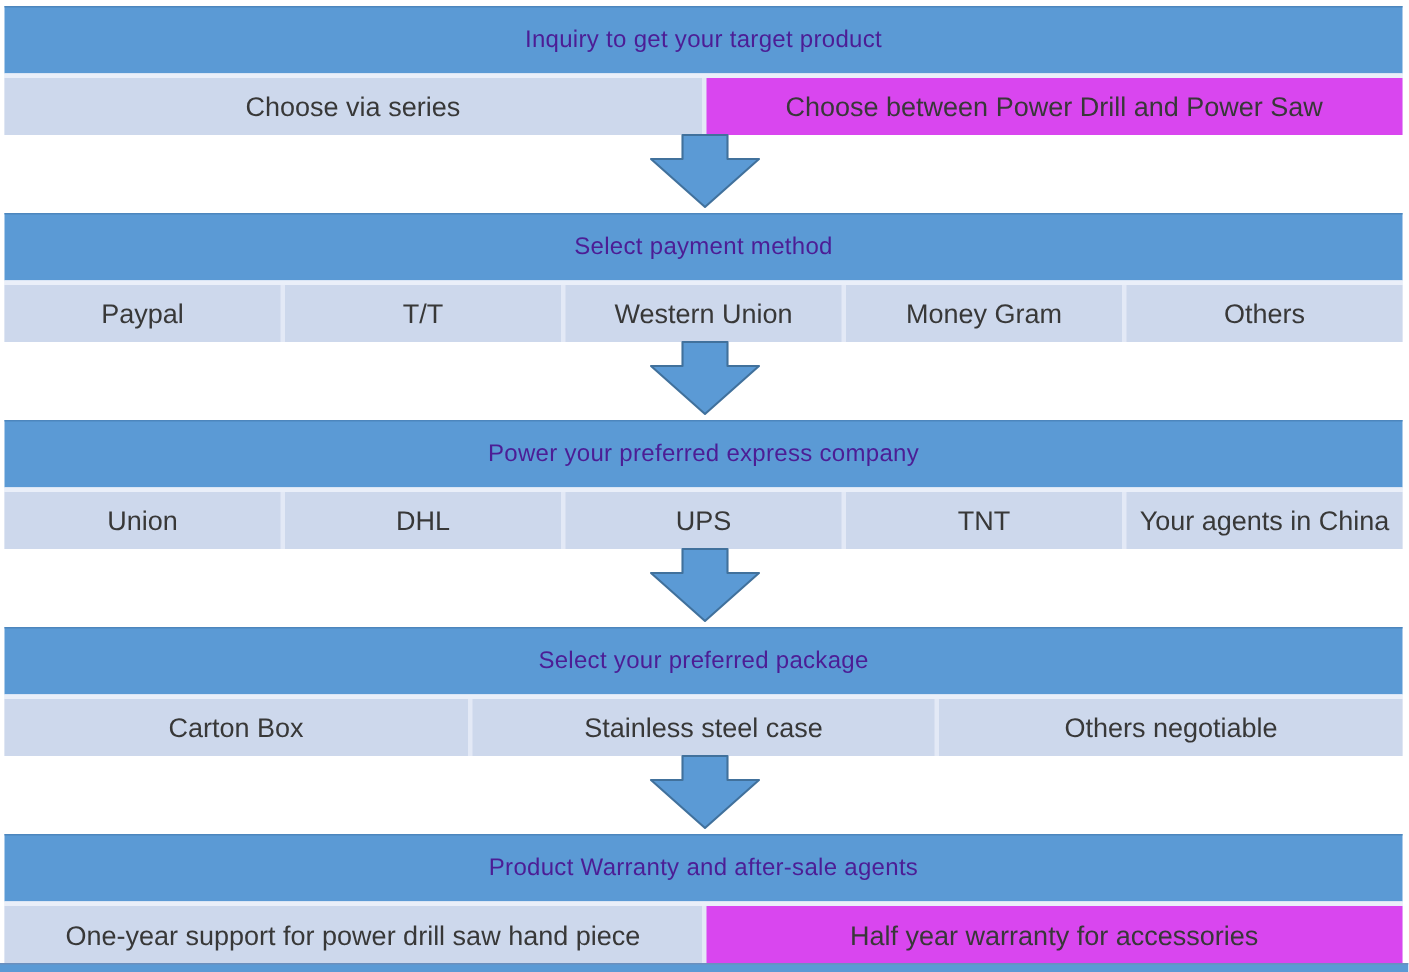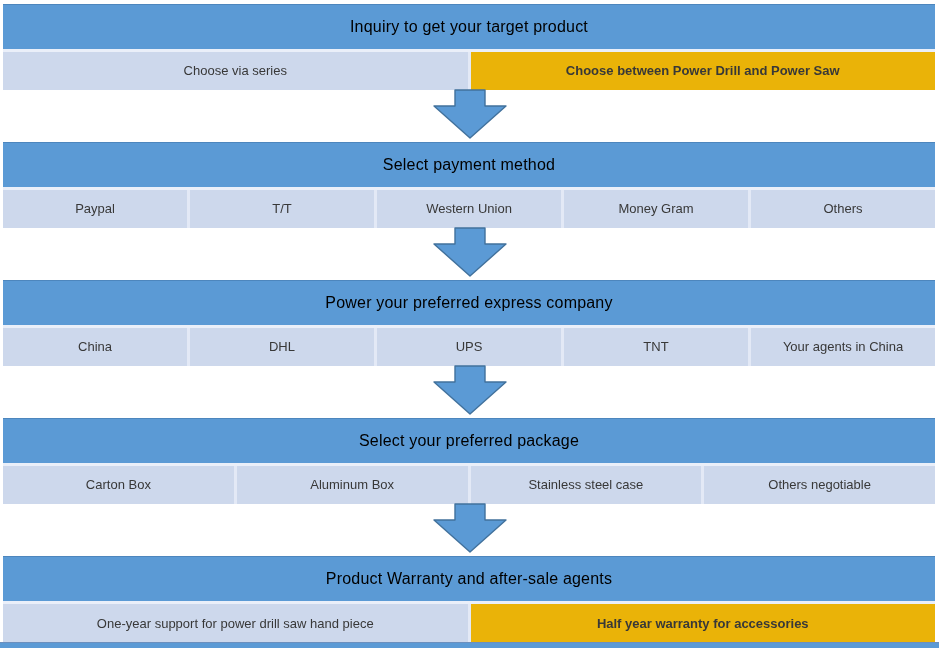--- a/index.html
+++ b/index.html
@@ -15,51 +15,51 @@
     padding-top:4px;
     box-sizing:border-box;
   }
   .section{
     margin:0 4px 0 3px;
   }
   .sec-header{
     height:45px;
     background:#5b9ad5;
     border-top:1px solid #4d86bd;
-    color:#000000;
+    color:#4c1d95;
     font-size:16px;
     letter-spacing:.2px;
     display:flex;
     align-items:center;
     justify-content:center;
     box-sizing:border-box;
   }
   .sec-row{
     height:38px;
     border-top:3px solid #eaeff9;
     background:#e3e9f6;
     display:flex;
     column-gap:3px;
     box-sizing:content-box;
   }
   .sec-row.tall{height:40px;}
   .cell{
     flex:1 1 0;
     background:#cdd8ec;
     color:#383838;
-    font-size:13px;
+    font-size:18px;
     line-height:1.25;
     display:flex;
     align-items:center;
     justify-content:center;
     text-align:center;
     padding:2px 8px;
     box-sizing:border-box;
   }
-  .cell.lighter{background:#eab308;font-weight:bold;}
+  .cell.lighter{background:#d946ef;}
   .arrow-gap{
     height:52px;
     display:flex;
     align-items:flex-start;
     justify-content:center;
   }
   .arrow-gap svg{display:block;margin-top:-1px;}
   .bottom-bar{
     position:absolute;
     left:0;bottom:0;
@@ -101,39 +101,38 @@
 
   <div class="arrow-gap">
     <svg width="74" height="50" viewBox="0 0 74 50">
       <polygon points="22,1 52,1 52,17 73,17 37,49 1,17 22,17" fill="#5b9ad5" stroke="#41719c" stroke-width="1.4" stroke-linejoin="round"></polygon>
     </svg>
   </div>
 
   <div class="section">
     <div class="sec-header">Power your preferred express company</div>
     <div class="sec-row">
-      <div class="cell">China</div>
+      <div class="cell">Union</div>
       <div class="cell">DHL</div>
       <div class="cell">UPS</div>
       <div class="cell">TNT</div>
       <div class="cell">Your agents in China</div>
     </div>
   </div>
 
   <div class="arrow-gap">
     <svg width="74" height="50" viewBox="0 0 74 50">
       <polygon points="22,1 52,1 52,17 73,17 37,49 1,17 22,17" fill="#5b9ad5" stroke="#41719c" stroke-width="1.4" stroke-linejoin="round"></polygon>
     </svg>
   </div>
 
   <div class="section">
     <div class="sec-header">Select your preferred package</div>
     <div class="sec-row">
       <div class="cell">Carton Box</div>
-      <div class="cell">Aluminum Box</div>
       <div class="cell">Stainless steel case</div>
       <div class="cell">Others negotiable</div>
     </div>
   </div>
 
   <div class="arrow-gap">
     <svg width="74" height="50" viewBox="0 0 74 50">
       <polygon points="22,1 52,1 52,17 73,17 37,49 1,17 22,17" fill="#5b9ad5" stroke="#41719c" stroke-width="1.4" stroke-linejoin="round"></polygon>
     </svg>
   </div>

